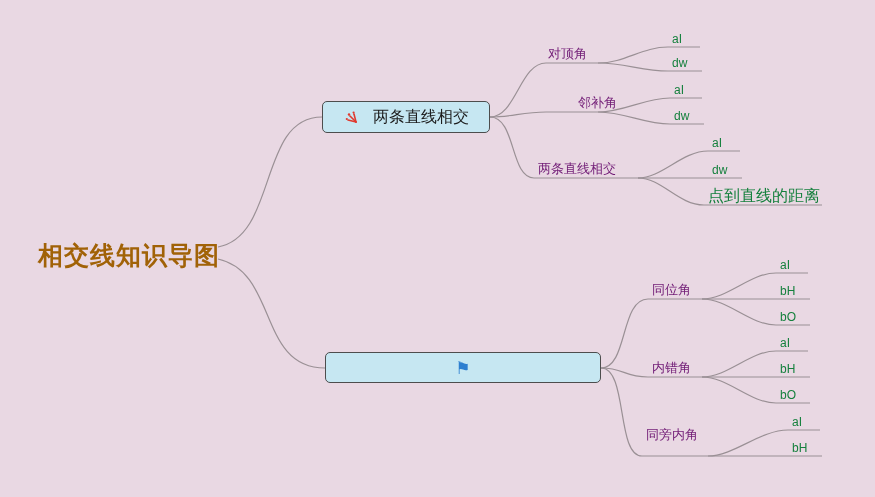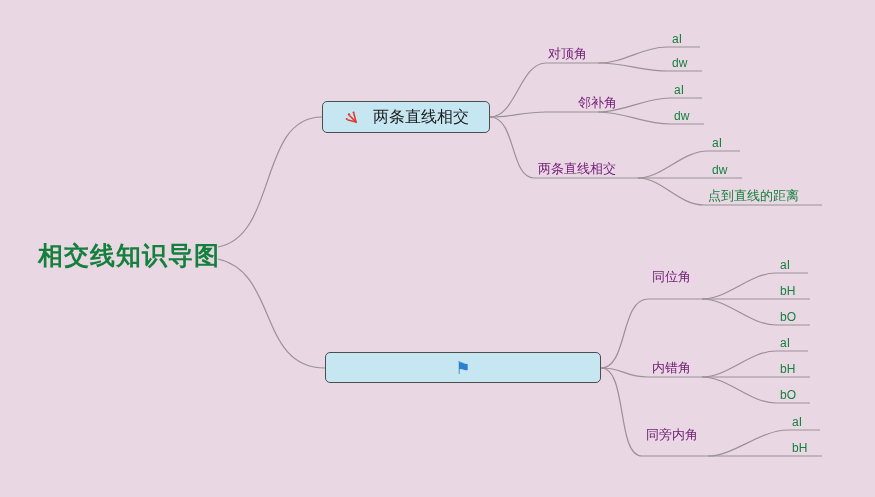--- a/index.html
+++ b/index.html
@@ -7,21 +7,21 @@
   #canvas{
     position:relative;
     width:875px;height:497px;
     background:#e9d8e3;
     overflow:hidden;
   }
   #wires{position:absolute;left:0;top:0;width:875px;height:497px;}
   #wires path{fill:none;stroke:#9a9095;stroke-width:1.2;}
   .root{
     position:absolute;left:38px;top:239px;
-    font-size:25px;font-weight:bold;color:#15803d;
+    font-size:25px;font-weight:bold;color:#a16207;
     letter-spacing:1px;white-space:nowrap;
   }
   .topic-box{
     position:absolute;
     display:flex;align-items:center;justify-content:center;gap:12px;
     background:#c6e7f2;border:1px solid #4d4d4d;border-radius:5px;
     font-size:16px;color:#1c1c1c;white-space:nowrap;
     box-sizing:border-box;
   }
   .box1{left:322px;top:101px;width:168px;height:32px;}
@@ -106,23 +106,23 @@
   <div class="t2" style="left:548px;top:46px;">对顶角</div>
   <div class="t2" style="left:578px;top:95px;">邻补角</div>
   <div class="t2" style="left:538px;top:161px;">两条直线相交</div>
 
   <div class="t3" style="left:672px;top:32px;">aI</div>
   <div class="t3" style="left:672px;top:56px;">dw</div>
   <div class="t3" style="left:674px;top:83px;">aI</div>
   <div class="t3" style="left:674px;top:109px;">dw</div>
   <div class="t3" style="left:712px;top:136px;">aI</div>
   <div class="t3" style="left:712px;top:163px;">dw</div>
-  <div class="t3" style="left:708px;top:189px;font-size:13px;">点到直线的距离</div>
+  <div class="t3" style="left:708px;top:189px;font-size:16px;">点到直线的距离</div>
 
-  <div class="t2" style="left:652px;top:269px;">同位角</div>
+  <div class="t2" style="left:652px;top:282px;">同位角</div>
   <div class="t2" style="left:652px;top:360px;">内错角</div>
   <div class="t2" style="left:646px;top:427px;">同旁内角</div>
 
   <div class="t3" style="left:780px;top:258px;">aI</div>
   <div class="t3" style="left:780px;top:284px;">bH</div>
   <div class="t3" style="left:780px;top:310px;">bO</div>
   <div class="t3" style="left:780px;top:336px;">aI</div>
   <div class="t3" style="left:780px;top:362px;">bH</div>
   <div class="t3" style="left:780px;top:388px;">bO</div>
   <div class="t3" style="left:792px;top:415px;">aI</div>

